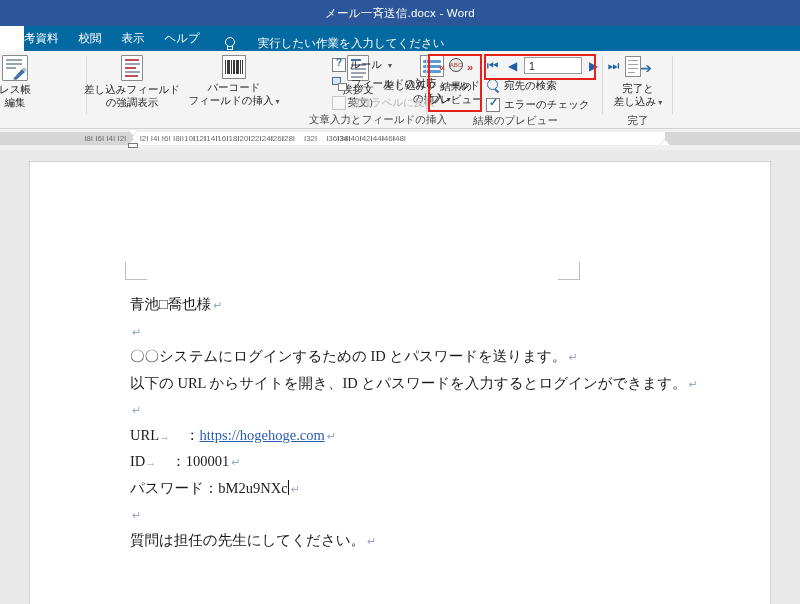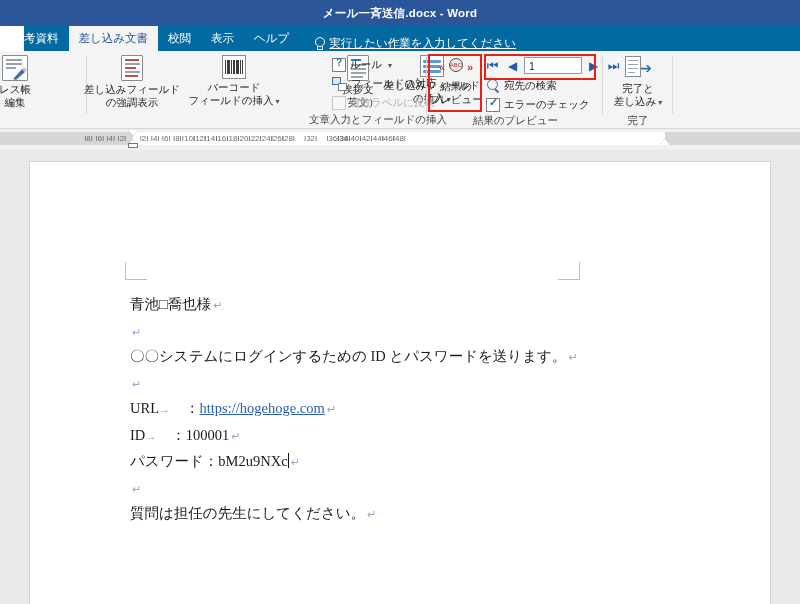--- a/index.html
+++ b/index.html
@@ -11,40 +11,40 @@
   }
   .app { position: relative; width: 800px; height: 604px; }
 
   
   .titlebar {
     position: absolute; left: 0; top: 0; width: 800px; height: 26px;
     background: #2b579a;
     display: flex; align-items: center; justify-content: center;
   }
   .titlebar-text {
-    color: #ffffff; font-size: 11.5px; letter-spacing: .2px; white-space: nowrap; font-weight: bold;
+    color: #ffffff; font-size: 11.5px; letter-spacing: .2px; white-space: nowrap;
   }
 
   
   .tabstrip {
     position: absolute; left: 0; top: 26px; width: 800px; height: 25px;
     background: #0369a1;
     display: flex; align-items: flex-end; margin-left: 24px;
   }
   .tab {
     height: 25px; padding: 0 10px; display: flex; align-items: center;
     color: #ffffff; font-size: 11.5px; white-space: nowrap; cursor: default;
   }
   .tab.first { padding-left: 0px; }
   .tab.active {
     background: #f4f4f4; color: #2b579a; font-weight: normal;
   }
   .tellme {
-    display: flex; align-items: center; gap: 5px;
-    color: #ffffff; font-size: 11.5px; padding-left: 14px; white-space: nowrap; text-decoration: underline;
+    display: flex; align-items: center; gap: 23px;
+    color: #ffffff; font-size: 11.5px; padding-left: 14px; white-space: nowrap;
   }
   .bulb { width: 11px; height: 13px; position: relative; flex: 0 0 auto; }
   .bulb::before {
     content: ""; position: absolute; left: 1.5px; top: 0;
     width: 8px; height: 8px; border: 1.3px solid #ffffff; border-radius: 50%;
   }
   .bulb::after {
     content: ""; position: absolute; left: 3.5px; top: 8.5px;
     width: 4px; height: 3px; border: 1.3px solid #ffffff; border-top: none;
   }
@@ -249,21 +249,20 @@
 <body>
 
 <div class="app">
 
   <div class="titlebar">
     <span class="titlebar-text">メール一斉送信.docx  -  Word</span>
   </div>
 
   <div class="tabstrip">
     <div class="tab first">考資料</div>
-    <div class="tab active">差し込み文書</div>
     <div class="tab">校閲</div>
     <div class="tab">表示</div>
     <div class="tab">ヘルプ</div>
     <div class="tellme">
       <span class="bulb"></span>
       <span>実行したい作業を入力してください</span>
     </div>
   </div>
 
   <div class="ribbon">
@@ -460,20 +459,21 @@
 
   <div class="canvas">
     <div class="page">
       <div class="corner tl" style="left:95px; top:100px;"></div>
       <div class="corner tr" style="left:528px; top:100px;"></div>
 
       <div class="doc-body" id="doc-body">
           <div class="p"><span>青池□喬也様</span><span class="pilcrow">↵</span></div>
           <div class="p blank"><span class="pilcrow">↵</span></div>
           <div class="p"><span>〇〇システムにログインするための ID とパスワードを送ります。</span><span class="pilcrow">↵</span></div>
+          <div class="p"><span>以下の URL からサイトを開き、ID とパスワードを入力するとログインができます。</span><span class="pilcrow">↵</span></div>
           <div class="p blank"><span class="pilcrow">↵</span></div>
           <div class="p"><span>URL</span><span class="tabsp"><span class="arrowch">→</span></span><span>：</span><span class="lnk">https://hogehoge.com</span><span class="pilcrow">↵</span></div>
           <div class="p"><span>ID</span><span class="tabsp"><span class="arrowch">→</span></span><span>：</span><span>100001</span><span class="pilcrow">↵</span></div>
           <div class="p"><span>パスワード</span><span>：</span><span>bM2u9NXc</span><span class="cursor"></span><span class="pilcrow">↵</span></div>
           <div class="p blank"><span class="pilcrow">↵</span></div>
           <div class="p"><span>質問は担任の先生にしてください。</span><span class="pilcrow">↵</span></div>
         </div>
     </div>
   </div>
 

